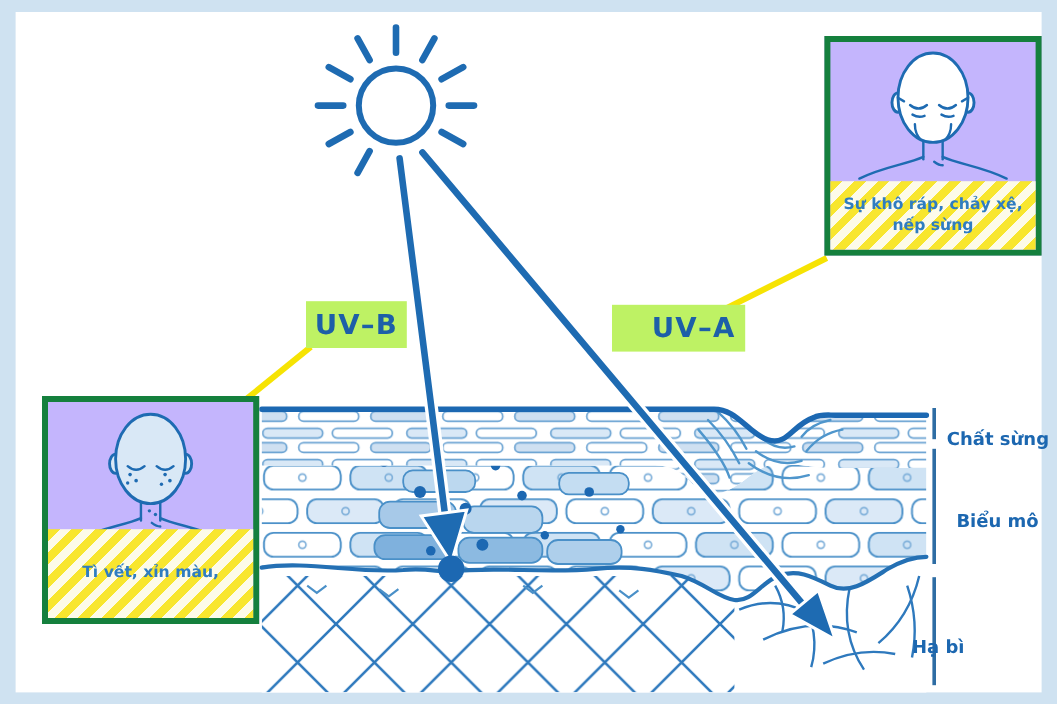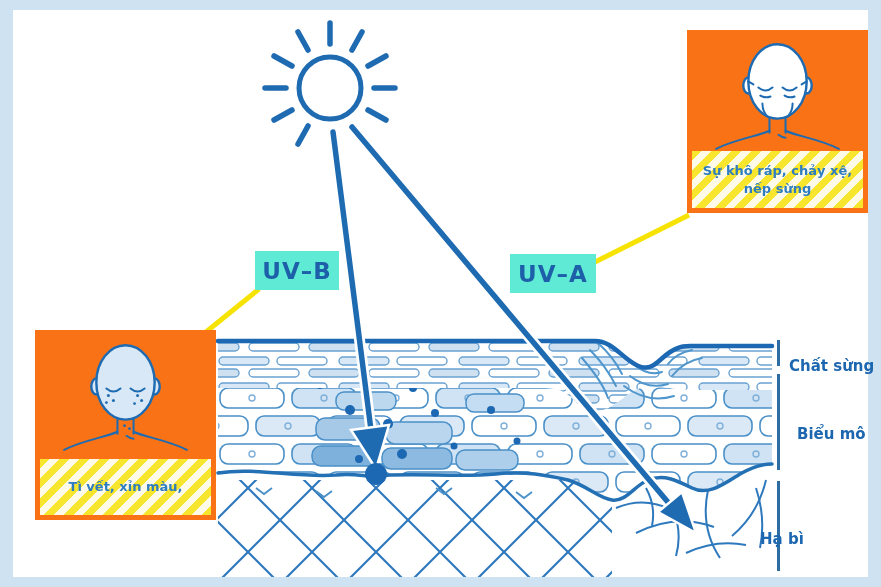--- a/index.html
+++ b/index.html
@@ -6,28 +6,28 @@
   body{
     width:881px;height:587px;position:relative;overflow:hidden;
     background:#cfe2f1;
     font-family:"DejaVu Sans",sans-serif;
   }
   .panel{position:absolute;left:13px;top:10px;width:855px;height:567px;background:#ffffff;}
   .abs{position:absolute;}
   svg{display:block;}
   
   .uvtag{
-    position:absolute;background:#5eead4;color:#1d5fa8;
+    position:absolute;background:#bef264;color:#1d5fa8;
     font-weight:bold;font-size:23px;text-align:center;
     display:flex;align-items:center;justify-content:center;
     letter-spacing:1px;z-index:6;
   }
   
   .callout{
-    position:absolute;background:#f97316;border:5px solid #f97316;
+    position:absolute;background:#c4b5fd;border:5px solid #15803d;
     box-sizing:border-box;z-index:5;
   }
   .callout .face{position:absolute;left:0;top:0;right:0;}
   .caption{
     position:absolute;left:0;right:0;bottom:0;
     background:repeating-linear-gradient(135deg,#f8e62e 0 7px,#fdfbe8 7px 14px);
     color:#2f7dc1;font-weight:bold;font-size:13px;line-height:1.35;
     text-align:center;display:flex;flex-direction:column;justify-content:center;
   }
   
@@ -184,21 +184,21 @@
   <g>
     <line x1="352" y1="127" x2="672" y2="507" stroke="#ffffff" stroke-width="11" stroke-linecap="round"></line>
     <line x1="352" y1="127" x2="672" y2="507" stroke="#1e6bb2" stroke-width="5.5" stroke-linecap="round"></line>
     <polygon points="696,533 658,512 682,492" fill="#1e6bb2" stroke="#ffffff" stroke-width="2.5"></polygon>
   </g>
 </svg>
 
 <div class="uvtag" style="left:255px;top:251px;width:84px;height:39px;">
   <span>UV–B</span>
 </div>
-<div class="uvtag" style="left:510px;top:254px;width:86px;height:39px;">
+<div class="uvtag" style="left:510px;top:254px;width:86px;height:39px;padding-left:25px;">
   <span>UV–A</span>
 </div>
 
 <div class="callout" style="left:687px;top:30px;width:181px;height:183px;">
   <svg class="face" width="171" height="116" viewBox="0 0 170 115">
     <g stroke="#1e6bb2" stroke-width="2.4" fill="#ffffff" stroke-linecap="round">
       <ellipse cx="56" cy="50" rx="5" ry="8"></ellipse>
       <ellipse cx="114" cy="50" rx="5" ry="8"></ellipse>
       <ellipse cx="85" cy="46" rx="29" ry="37"></ellipse>
     </g>
@@ -244,21 +244,21 @@
       <circle cx="68" cy="59" r="1.5"></circle>
         <circle cx="73" cy="64" r="1.5"></circle>
       <circle cx="66" cy="66" r="1.4"></circle>
         <circle cx="97" cy="59" r="1.5"></circle>
       <circle cx="101" cy="64" r="1.5"></circle>
         <circle cx="94" cy="67" r="1.4"></circle>
       <circle cx="84" cy="89" r="1.4"></circle>
         <circle cx="89" cy="92" r="1.4"></circle>
     </g>
   </svg>
-  <div class="caption" style="height:56px;">
+  <div class="caption" style="height:74px;">
     <span>Tì vết, xỉn màu,</span>
   </div>
 </div>
 
 <div class="bracket" style="top:340px;height:26px;"></div>
 <div class="bracket" style="top:374px;height:96px;"></div>
 <div class="bracket" style="top:481px;height:90px;"></div>
 
 <div class="layerlbl" style="left:789px;top:344px;">Chất sừng</div>
 <div class="layerlbl" style="left:797px;top:412px;">Biểu mô</div>

